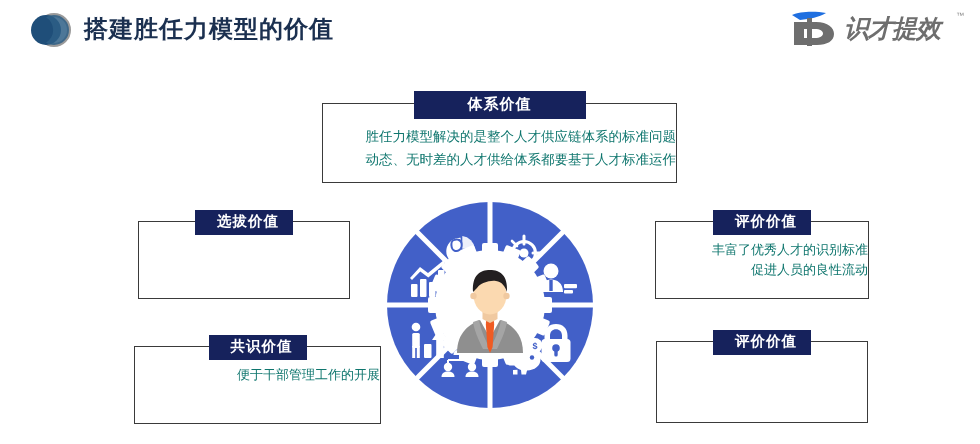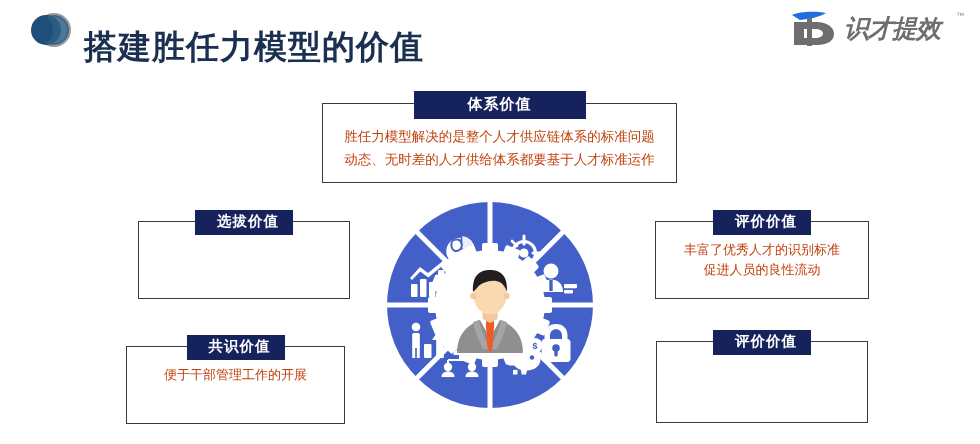--- a/index.html
+++ b/index.html
@@ -22,26 +22,25 @@
     width: 980px; height: 60px;
   }
   .brand-logo {
     position: absolute;
     left: 28px; top: 9px;
     width: 44px; height: 42px;
   }
   .page-title {
     position: absolute;
     left: 84px; top: 13px;
-    font-size: 33px;
+    font-size: 24px;
     font-weight: bold;
     color: #1b3050;
     letter-spacing: 1px;
     white-space: nowrap;
-    margin-top: 12px;
   }
   .corp-logo {
     position: absolute;
     right: 16px; top: 8px;
     width: 178px; height: 40px; text-align: right;
   }
   .corp-logo-text {
     position: absolute;
     left: 58px; top: 4px;
     font-size: 25px;
@@ -75,36 +74,36 @@
     font-size: 14.5px;
     font-weight: bold;
     letter-spacing: 1px;
     padding: 4px 14px 5px 22px;
     white-space: nowrap;
     line-height: 1.1;
   }
   .card-body {
     position: absolute;
     left: 0; right: 0;
-    text-align: center;
-    color: #c2410c;
+    text-align: right;
+    color: #0f766e;
     font-size: 13px;
     line-height: 1.55;
     white-space: nowrap;
   }
   .card-body div { white-space: nowrap; }
 
   #card-system   { left: 322px; top: 103px;  width: 355px; height: 80px; }
   #card-system .card-badge { font-size: 15px; padding: 5px 54px 6px 54px; top: -13px;}
   #card-system .card-body  { top: 22px; font-size: 13.5px; line-height: 1.7; }
 
   #card-selection { left: 138px; top: 221px; width: 212px; height: 78px; }
   #card-selection .card-body { top: 18px; }
 
-  #card-consensus { left: 126px; top: 346px; width: 219px; height: 78px; }
+  #card-consensus { left: 134px; top: 346px; width: 247px; height: 78px; }
   #card-consensus .card-body { top: 18px; }
 
   #card-evaluation { left: 655px; top: 221px; width: 214px; height: 78px; }
   #card-evaluation .card-body { top: 18px; }
 
   #card-benchmark { left: 656px; top: 341px; width: 212px; height: 82px; }
   #card-benchmark .card-body { top: 20px; }
 
   
   .connector {

